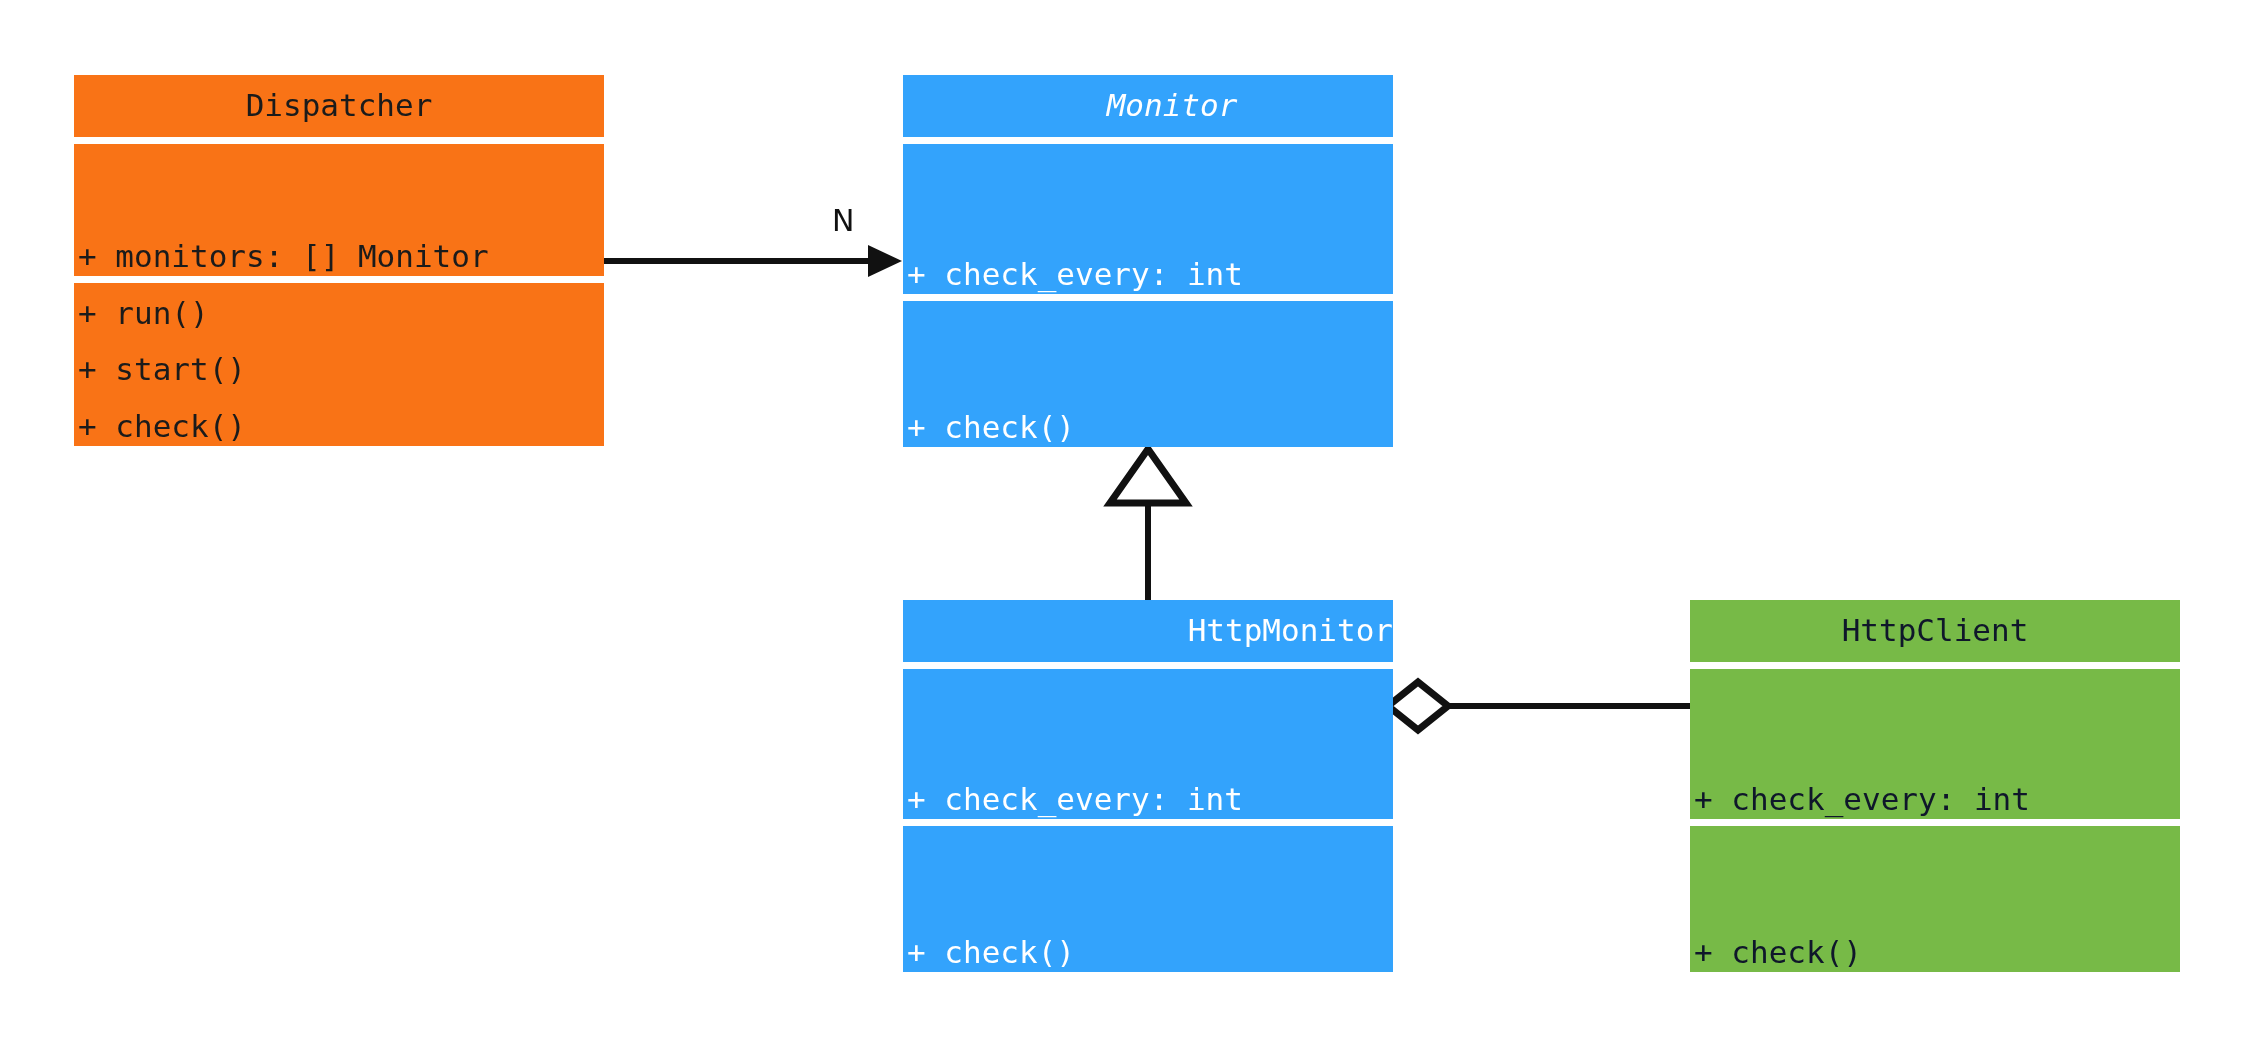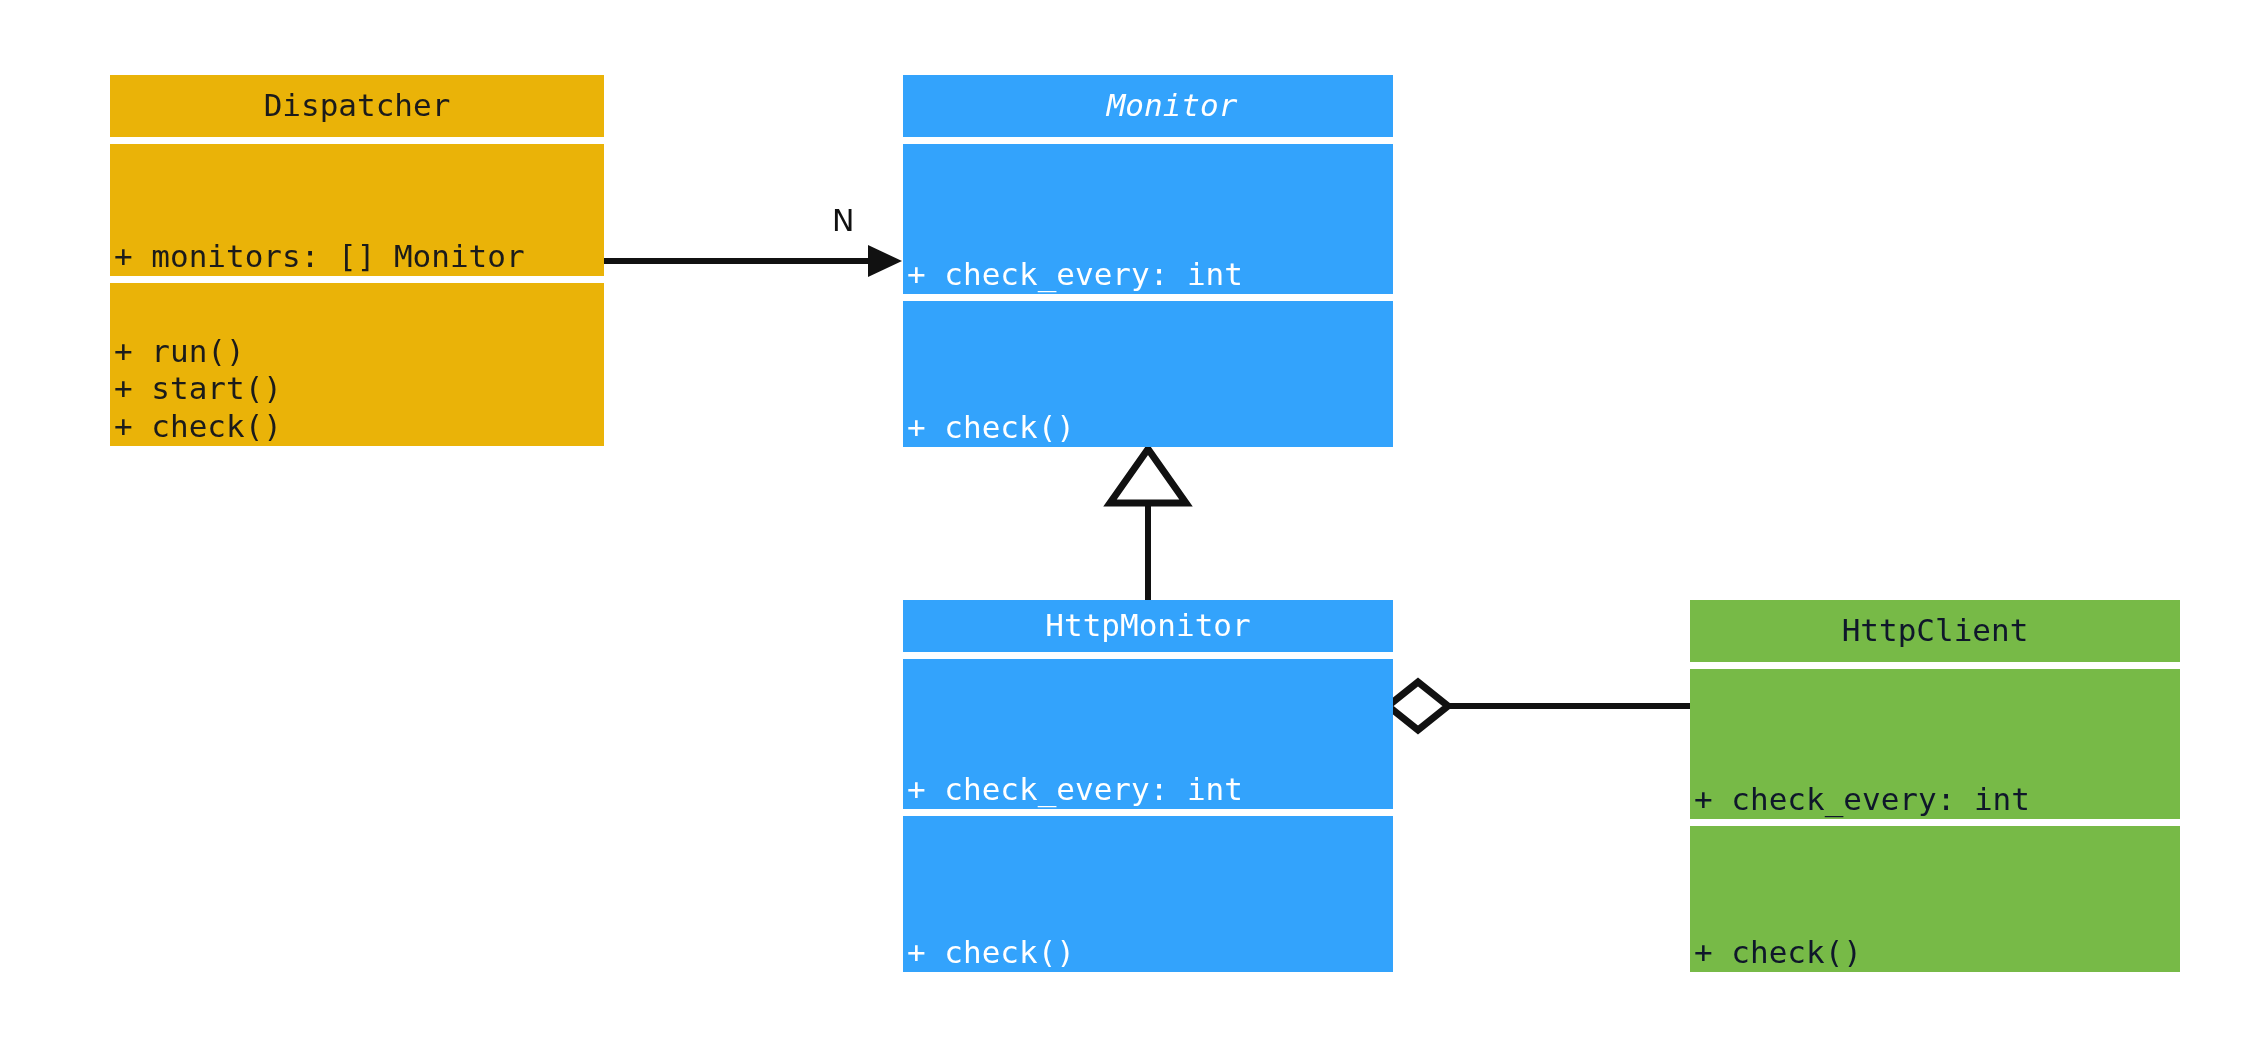--- a/index.html
+++ b/index.html
@@ -53,21 +53,21 @@
   }
   .title-abstract { font-style: italic; }
 
   .member {
     font-size: 31px;
     line-height: 1.22;
     white-space: pre;
   }
 
   
-  .theme-yellow .compartment { background: #eab308; margin-left: 36px; }
+  .theme-yellow .compartment { background: #f97316; }
   .theme-yellow .title-text,
   .theme-yellow .member { color: #1b1b1b; }
 
   .theme-blue .compartment { background: #33a3fc; }
   .theme-blue .title-text,
   .theme-blue .member { color: #ffffff; }
 
   .theme-green .compartment { background: #77ba47; }
   .theme-green .title-text,
   .theme-green .member { color: #0f172a; }
@@ -115,21 +115,21 @@
 
   <div class="uml-class theme-yellow" style="left:74px; top:75px; width:530px; height:371px;">
     <div class="compartment cmp-title" style="height:62px;">
       <span class="title-text">Dispatcher</span>
     </div>
     <div class="gap"></div>
     <div class="compartment cmp-body" style="height:132px;">
       <span class="member">+ monitors: [] Monitor</span>
     </div>
     <div class="gap"></div>
-    <div class="compartment cmp-body" style="flex:1 1 auto;">
+    <div class="compartment cmp-body" style="flex:1 1 auto;gap:19px;">
       <span class="member">+ run()</span>
       <span class="member">+ start()</span>
       <span class="member">+ check()</span>
     </div>
   </div>
 
   <div class="uml-class theme-blue" style="left:903px; top:75px; width:490px; height:372px;">
     <div class="compartment cmp-title" style="height:62px;padding-left:48px;">
       <span class="title-text title-abstract">Monitor</span>
     </div>
@@ -137,21 +137,21 @@
     <div class="compartment cmp-body" style="height:150px;">
       <span class="member">+ check_every: int</span>
     </div>
     <div class="gap"></div>
     <div class="compartment cmp-body" style="flex:1 1 auto;">
       <span class="member">+ check()</span>
     </div>
   </div>
 
   <div class="uml-class theme-blue" style="left:903px; top:600px; width:490px; height:372px;">
-    <div class="compartment cmp-title" style="height:52px;">
+    <div class="compartment cmp-title" style="height:62px;align-items:flex-end;">
       <span class="title-text">HttpMonitor</span>
     </div>
     <div class="gap"></div>
     <div class="compartment cmp-body" style="height:150px;">
       <span class="member">+ check_every: int</span>
     </div>
     <div class="gap"></div>
     <div class="compartment cmp-body" style="flex:1 1 auto;">
       <span class="member">+ check()</span>
     </div>

